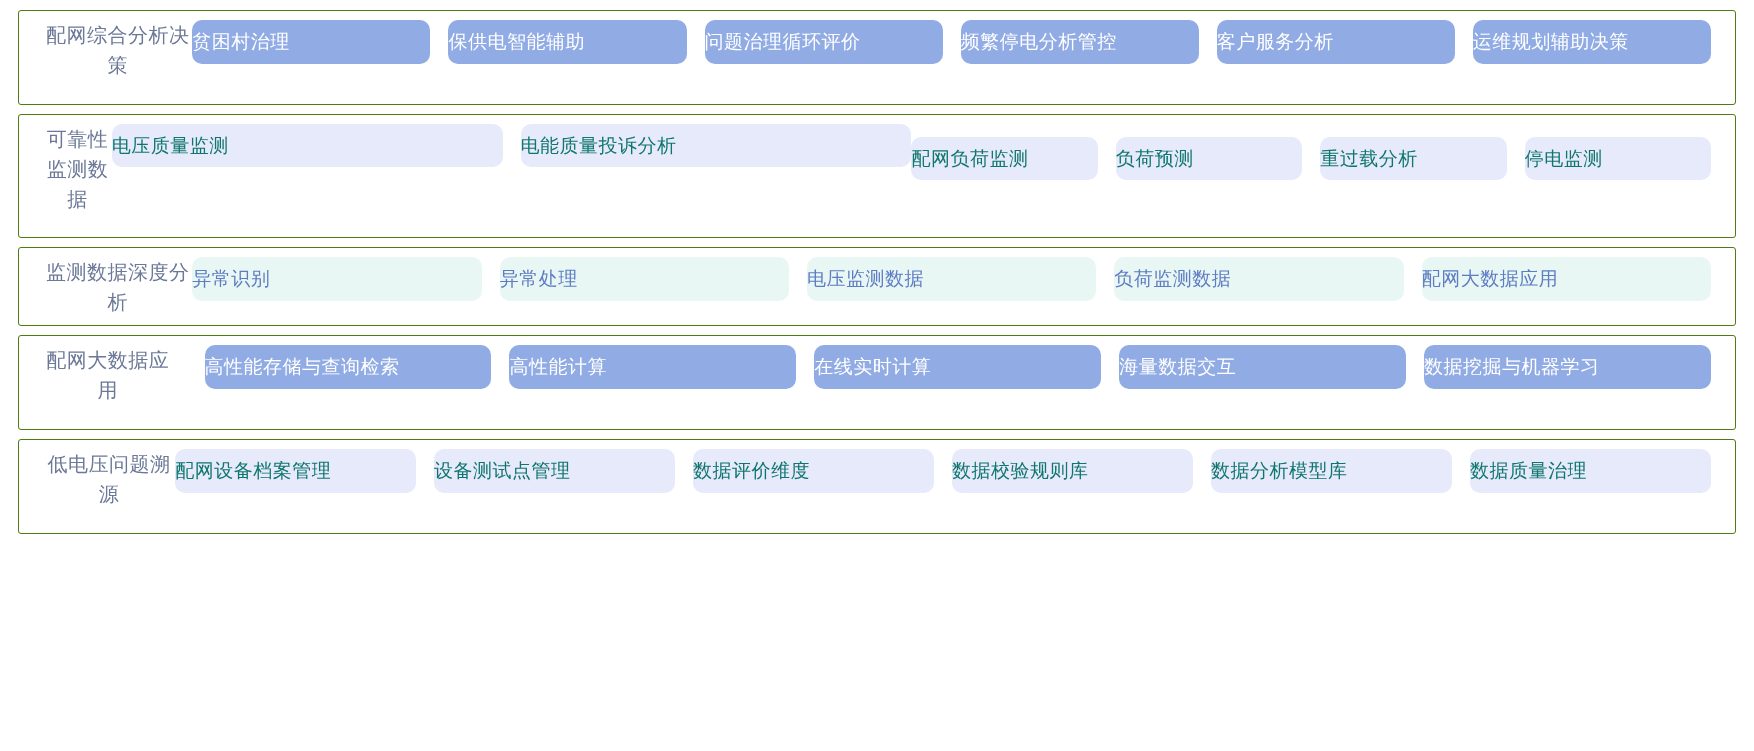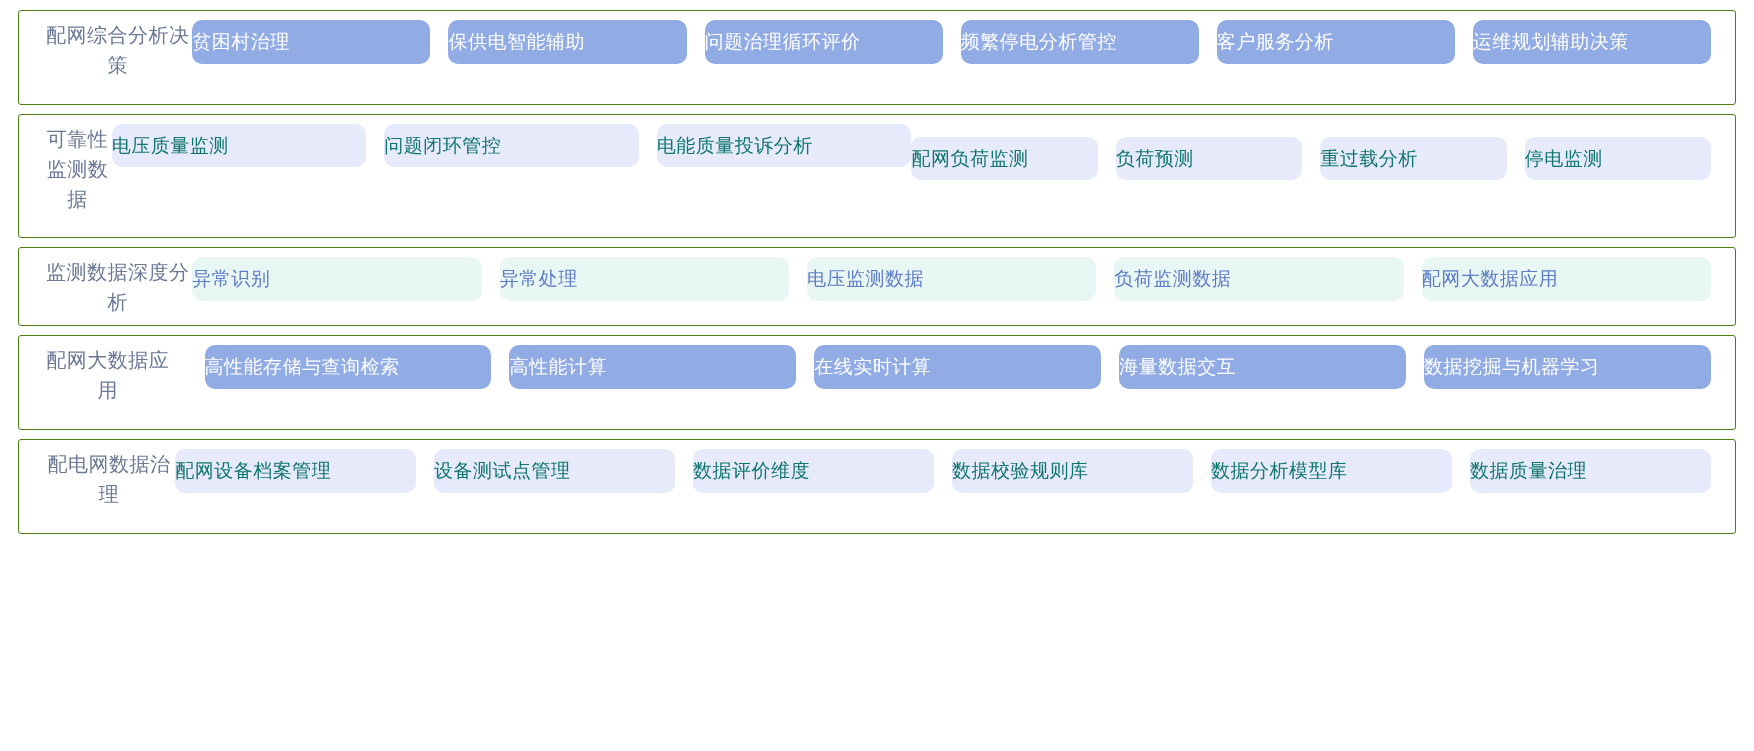--- a/index.html
+++ b/index.html
@@ -90,21 +90,20 @@
         <div class="btn solid">问题治理循环评价</div>
         <div class="btn solid">频繁停电分析管控</div>
         <div class="btn solid">客户服务分析</div>
         <div class="btn solid">运维规划辅助决策</div>
       </div>
     </div>
     <div class="section s2">
       <div class="section-title">可靠性监测数据</div>
       <div class="btn-row">
         <div class="btn lavender">电压质量监测</div>
-        <div class="btn lavender">问题闭环管控</div>
         <div class="btn lavender">电能质量投诉分析</div>
       </div>
       <div class="btn-row">
         <div class="btn lavender">配网负荷监测</div>
         <div class="btn lavender">负荷预测</div>
         <div class="btn lavender">重过载分析</div>
         <div class="btn lavender">停电监测</div>
       </div>
     </div>
     <div class="section s3">
@@ -121,21 +120,21 @@
       <div class="section-title">配网大数据应用</div>
       <div class="btn-row">
         <div class="btn solid">高性能存储与查询检索</div>
         <div class="btn solid">高性能计算</div>
         <div class="btn solid">在线实时计算</div>
         <div class="btn solid">海量数据交互</div>
         <div class="btn solid">数据挖掘与机器学习</div>
       </div>
     </div>
     <div class="section s5">
-      <div class="section-title">配电网数据治理</div>
+      <div class="section-title">低电压问题溯源</div>
       <div class="btn-row">
         <div class="btn lavender">配网设备档案管理</div>
         <div class="btn lavender">设备测试点管理</div>
         <div class="btn lavender">数据评价维度</div>
         <div class="btn lavender">数据校验规则库</div>
         <div class="btn lavender">数据分析模型库</div>
         <div class="btn lavender">数据质量治理</div>
       </div>
     </div>
   </div>

